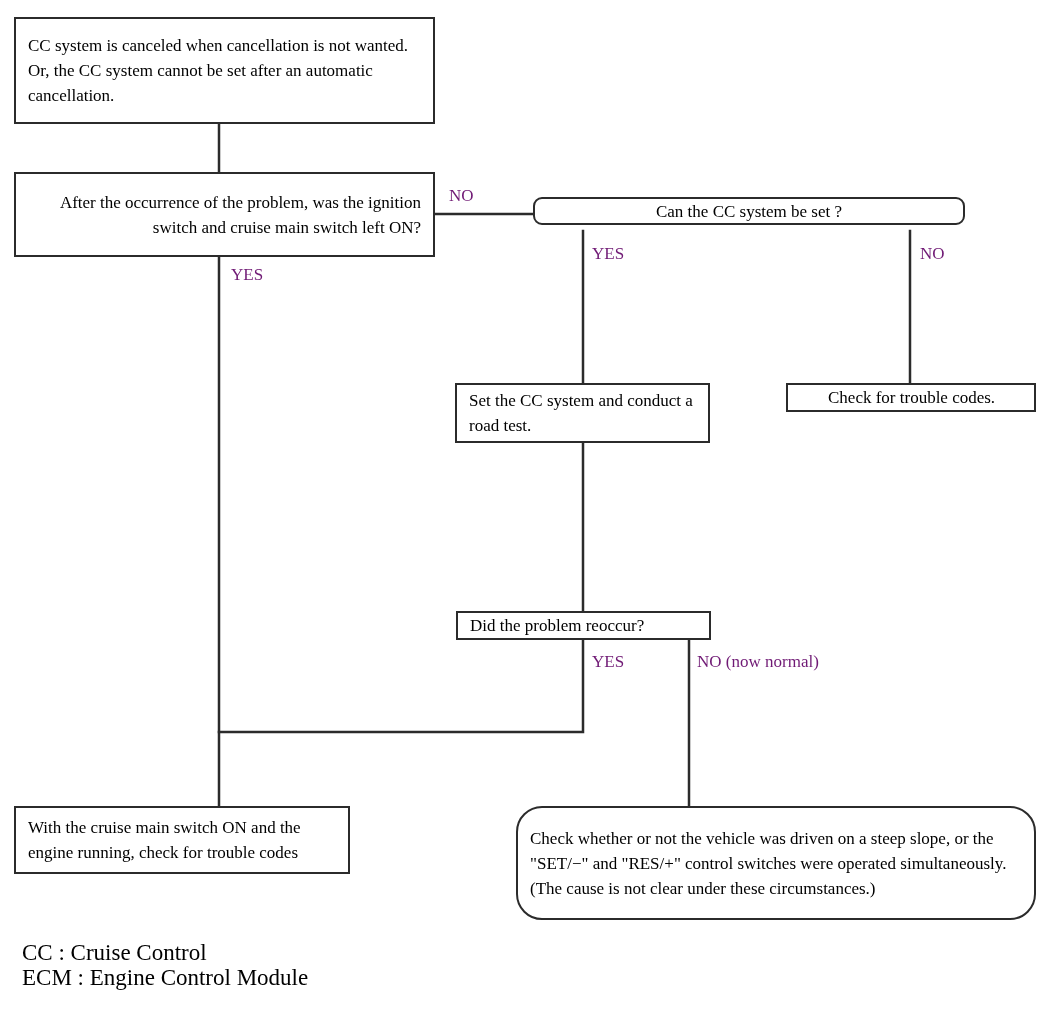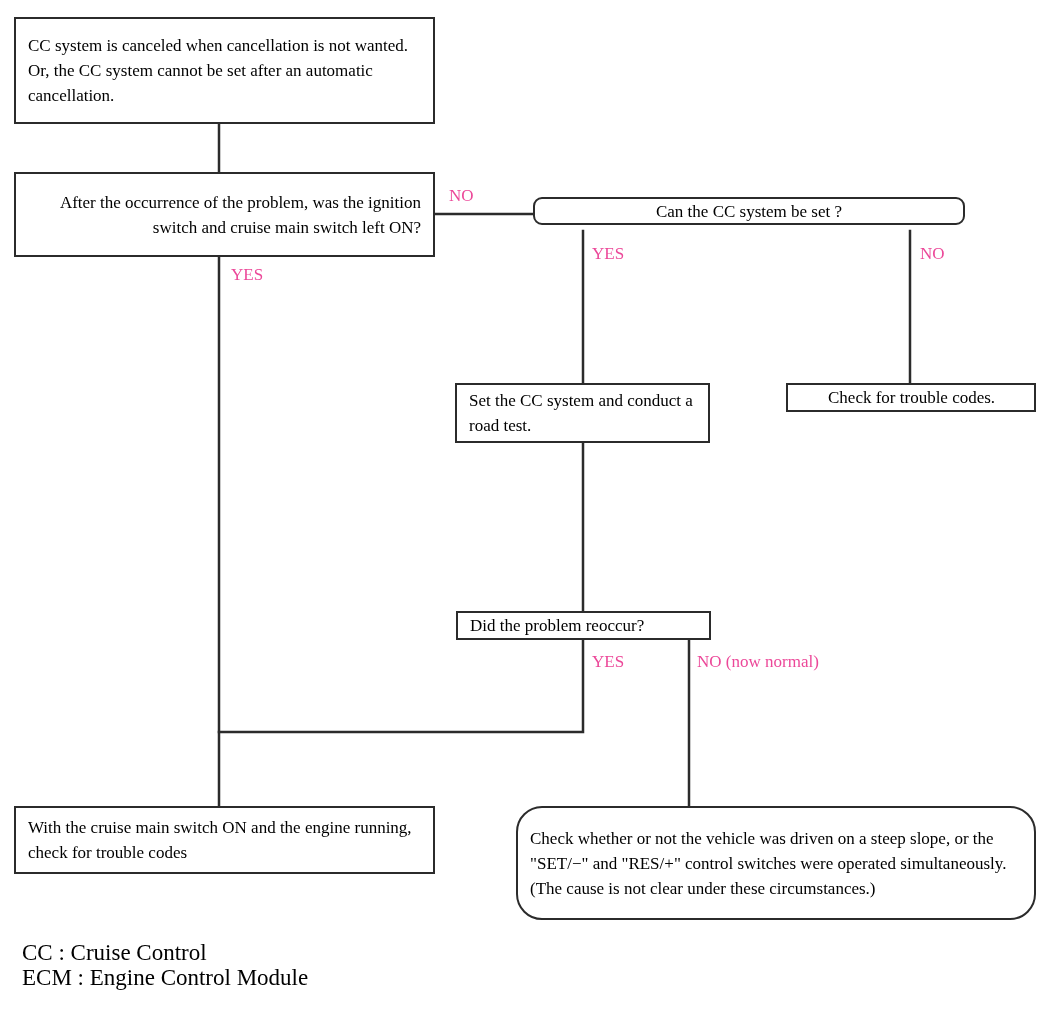--- a/index.html
+++ b/index.html
@@ -42,21 +42,21 @@
   }
   .node.center .txt {
     text-align: center;
     padding: 0 8px;
   }
   .edge-label {
     position: absolute;
     font-size: 17px;
     line-height: 20px;
     white-space: nowrap;
-    color: #ec4899;
+    color: #701a75;
   }
   .legend {
     position: absolute;
     font-size: 23px;
     line-height: 25px;
     white-space: pre-line;
   }
 </style>
 </head>
 <body>
@@ -102,21 +102,21 @@
   </div>
 
   <div class="node" style="left:786px; top:383px; width:250px; height:29px;padding-left:28px;">
     <div class="txt">Check for trouble codes.</div>
   </div>
 
   <div class="node" style="left:456px; top:611px; width:255px; height:29px;">
     <div class="txt">Did the problem reoccur?</div>
   </div>
 
-  <div class="node" style="left:14px; top:806px; width:421px; height:68px;">
+  <div class="node" style="left:14px; top:806px; width:336px; height:68px;">
     <div class="txt">With the cruise main switch ON and the engine running, check for trouble codes</div>
   </div>
 
   <div class="node" style="left:516px; top:806px; width:520px; height:114px;border-radius:26px;">
     <div class="txt">Check whether or not the vehicle was driven on a steep slope, or the "SET/−" and "RES/+" control switches were operated simultaneously. (The cause is not clear under these circumstances.)</div>
   </div>
 
   <div class="edge-label" style="left:449px; top:186px;">NO</div>
 
   <div class="edge-label" style="left:231px; top:265px;">YES</div>

